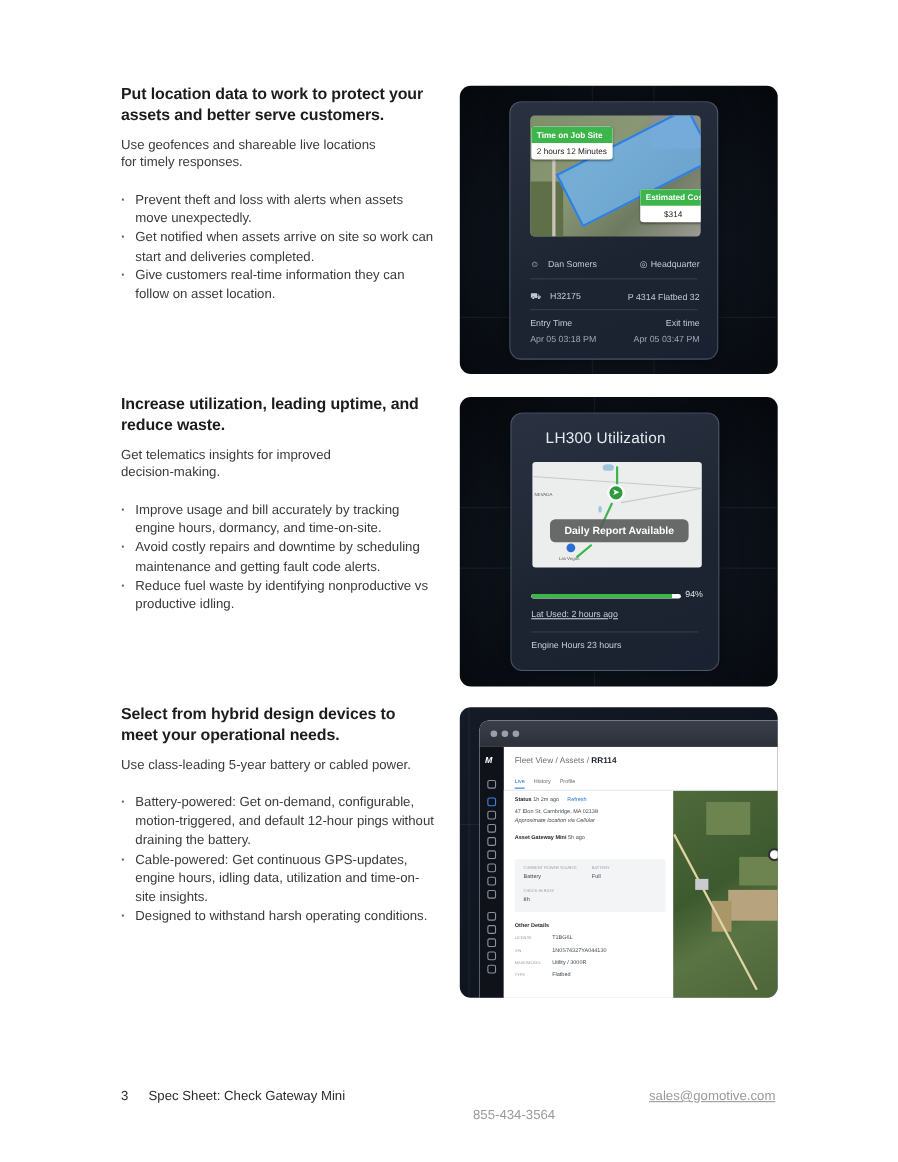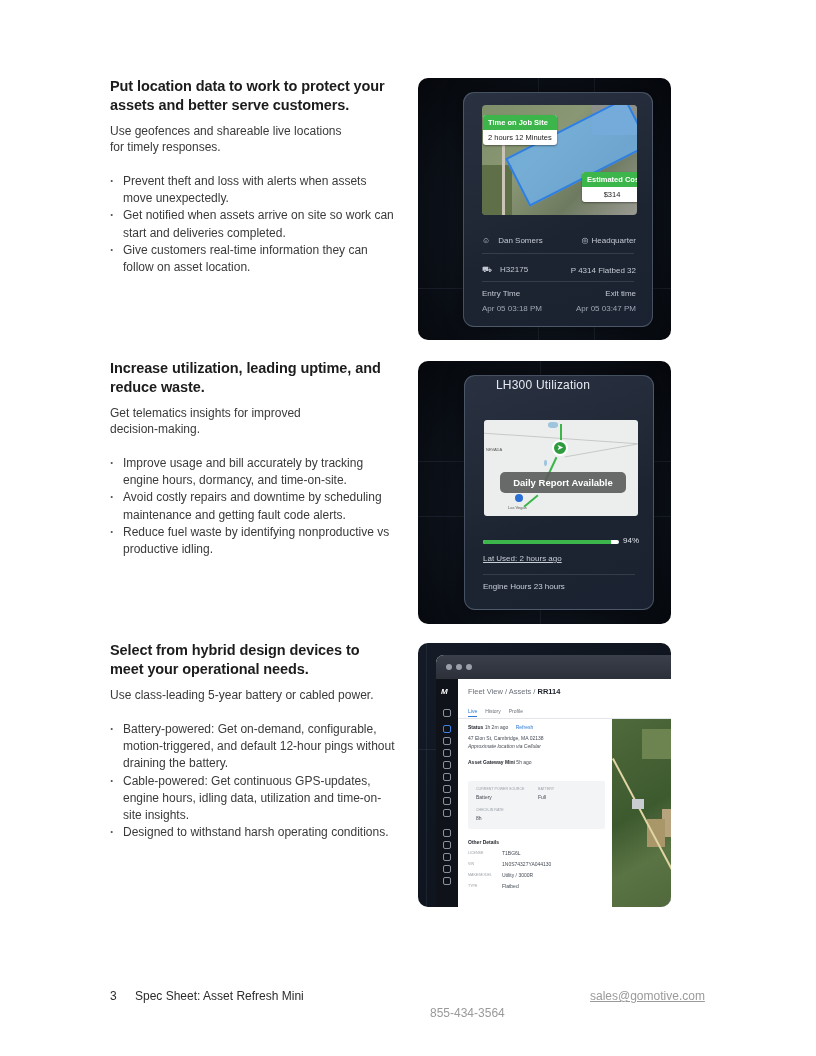--- a/index.html
+++ b/index.html
@@ -6,21 +6,21 @@
   html, body { width: 816px; height: 1056px; background: #ffffff; overflow: hidden; }
   body { position: relative; font-family: "Liberation Sans", sans-serif; color: #1f1f1f; }
 
   .section { position: absolute; left: 110px; width: 285px; }
   .sec-title { font-size: 14.5px; font-weight: bold; line-height: 19px; color: #1c1c1c; letter-spacing: -0.1px; }
   .sec-sub { margin-top: 8px; font-size: 12px; line-height: 16px; color: #3a3a3a; }
   .bullets { margin-top: 18px; list-style: none; }
   .bullets li { position: relative; padding-left: 13px; font-size: 12px; line-height: 17.2px; color: #3a3a3a; }
   .bullets li::before { content: "·"; position: absolute; left: 0; top: 0; font-weight: bold; color: #555; }
 
-  .panel { position: absolute; left: 418px; width: 253px; border-radius: 10px; overflow: hidden;
+  .panel { position: absolute; left: 418px; width: 289px; border-radius: 10px; overflow: hidden;
            background: radial-gradient(ellipse at 50% 55%, #1b2433 0%, #0c1119 55%, #05070b 100%); }
   .grid-line-h { position: absolute; left: 0; right: 0; height: 1px; background: rgba(120,140,170,0.12); }
   .grid-line-v { position: absolute; top: 0; bottom: 0; width: 1px; background: rgba(120,140,170,0.12); }
 
   .card { position: absolute; border-radius: 11px; border: 1px solid rgba(150,165,190,0.35);
           background: linear-gradient(160deg, #2a3242 0%, #1d2431 60%, #1a2130 100%);
           box-shadow: 0 0 18px rgba(0,0,0,0.5); }
 
   
   .map1 { position: absolute; left: 18px; top: 12px; width: 155px; height: 110px; border-radius: 4px; overflow: hidden;
@@ -33,21 +33,21 @@
          box-shadow: 0 1px 2px rgba(0,0,0,0.4); }
   .tag .tag-head { background: #3cb54a; color: #fff; font-weight: bold; padding: 3px 5px; }
   .tag .tag-val { color: #222; padding: 3px 5px; text-align: center; }
 
   .row { position: absolute; left: 18px; right: 16px; display: flex; justify-content: space-between; align-items: center;
          font-size: 8px; color: #c3c9d3; }
   .row .ic { display: inline-block; margin-right: 8px; color: #c3c9d3; font-size: 8px; }
   .divider { position: absolute; left: 18px; right: 18px; height: 1px; background: rgba(170,180,200,0.18); }
 
   
-  .util-title { position: absolute; left: 18px; top: 2px; font-size: 12px; color: #e7ebf1; letter-spacing: 0.2px; padding-left: 13px; }
+  .util-title { position: absolute; left: 18px; top: 14px; font-size: 14px; color: #e7ebf1; letter-spacing: 0.2px; padding-left: 13px; }
   .map2 { position: absolute; left: 19px; top: 44px; width: 154px; height: 96px; border-radius: 3px; overflow: hidden;
           background: #eceeee; }
   .map2 .lake { position: absolute; background: #9fc4de; border-radius: 40%; }
   .map2 .border { position: absolute; background: #c8c8c8; height: 1px; }
   .route { position: absolute; width: 2px; background: #3cb54a; }
   .pin { position: absolute; left: 68px; top: 20px; width: 16px; height: 16px; border-radius: 50%; background: #2e9c3e;
          border: 2px solid #fff; color: #fff; font-size: 8px; line-height: 12px; text-align: center; }
   .dot-blue { position: absolute; left: 31px; top: 74px; width: 8px; height: 8px; border-radius: 50%; background: #2a6fd6; }
   .daily { position: absolute; left: 16px; top: 52px; width: 126px; height: 21px; border-radius: 5px; background: rgba(90,90,90,0.9);
            color: #fff; font-size: 9.5px; font-weight: bold; text-align: center; line-height: 21px; }
@@ -264,15 +264,15 @@
         <div class="plot2" style="left:35px; top:100px; width:18px; height:28px; background:#a99669;"></div>
         <div class="roadline" style="left:0; top:40px; height:160px; transform:rotate(-28deg);"></div>
         <div style="position:absolute; left:20px; top:80px; width:12px; height:10px; background:#c8cbcf;"></div>
         <div style="position:absolute; left:86px; top:52px; width:12px; height:12px; border-radius:50%; background:#fff; border:2px solid #333;"></div>
       </div>
     </div>
   </div>
 </div>
 
 <div class="footer" style="left:110px;">3</div>
-<div class="footer" style="left:135px;">Spec Sheet: Asset Refresh Mini</div>
+<div class="footer" style="left:135px;">Spec Sheet: Check Gateway Mini</div>
 <div class="footer muted" style="left:430px;margin-top:17px;">855-434-3564</div>
 <div class="footer muted" style="left:590px;text-decoration:underline;">sales@gomotive.com</div>
 
 </body></html>

